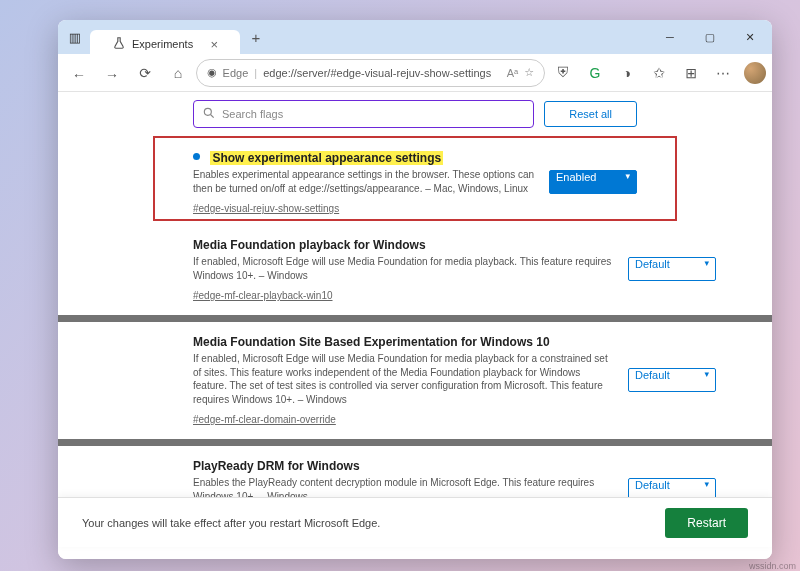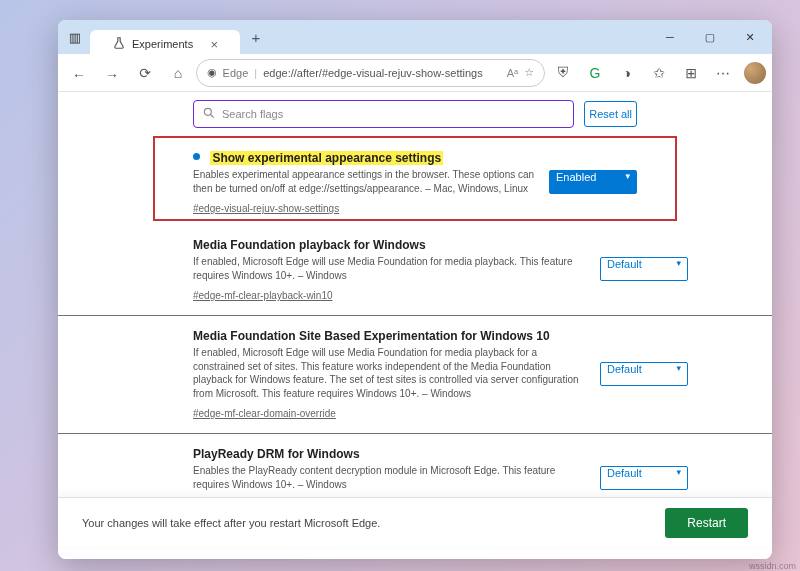--- a/index.html
+++ b/index.html
@@ -16,23 +16,23 @@
 .tbtn{width:30px;height:30px;display:flex;align-items:center;justify-content:center;color:#555;border-radius:4px;font-size:14px}
 .addr{flex:1;height:28px;border:1px solid #ccc;border-radius:14px;display:flex;align-items:center;padding:0 10px;gap:6px;font-size:11px;color:#555;background:#fff}
 .addr-label{color:#777}
 .addr-sep{color:#bbb}
 .addr-actions{margin-left:auto;display:flex;gap:6px;align-items:center;color:#888;font-size:11px}
 .ticons{display:flex;gap:2px;align-items:center}
 .avatar{width:22px;height:22px;border-radius:50%;background:radial-gradient(circle at 30% 30%,#d4a574,#8b6f47);margin-left:4px}
 .content{flex:1;overflow:hidden;background:#fff;position:relative}
 .topbar{display:flex;align-items:center;padding:8px 135px 8px 135px;gap:10px}
 .search{flex:1;height:28px;border:1px solid #6d28d9;border-radius:4px;display:flex;align-items:center;padding:0 8px;gap:6px;font-size:11px;color:#888}
-.reset{height:26px;padding:0 4px;border:1px solid #0078d4;border-radius:3px;background:#fff;color:#0078d4;font-size:11px;display:flex;align-items:center}
+.reset{height:26px;padding:0 24px;border:1px solid #0078d4;border-radius:3px;background:#fff;color:#0078d4;font-size:11px;display:flex;align-items:center}
 .flags{padding:0 0 0 0}
-.flag{padding:10px 84px 12px 135px;display:flex;gap:14px;border-bottom:1px solid #737373}
+.flag{padding:10px 56px 12px 135px;display:flex;gap:14px;border-bottom:7px solid #737373}
 .flag.hl{border:2px solid #c43636;margin:0 95px 4px 95px;padding:10px 38px 3px 38px;position:relative}
 .flag-body{flex:1}
 .flag-title{font-size:12px;font-weight:600;color:#222;margin-bottom:3px;display:inline-block}
 .hl .flag-title{background:#fff04d;padding:0 2px}
 .flag-desc{font-size:10px;color:#555;line-height:1.35;margin-bottom:3px}
 .flag-anchor{font-size:10px;color:#666;text-decoration:underline}
 .flag-ctrl{width:88px;flex-shrink:0;display:flex;align-items:center}
 .sel{width:100%;height:24px;border:1px solid #0078d4;border-radius:2px;font-size:11px;padding:0 6px;display:flex;align-items:flex-start;justify-content:space-between;color:#0078d4;background:#fff}
 .sel.enabled{background:#0078d4;color:#fff}
 .chev{font-size:9px}
@@ -69,21 +69,21 @@
 
   <div class="toolbar">
     <div class="tbtn">←</div>
     <div class="tbtn">→</div>
     <div class="tbtn">⟳</div>
     <div class="tbtn">⌂</div>
     <div class="addr">
       <span>◉</span>
       <span class="addr-label">Edge</span>
       <span class="addr-sep">|</span>
-      <span>edge://after/#edge-visual-rejuv-show-settings</span>
+      <span>edge://server/#edge-visual-rejuv-show-settings</span>
       <span class="addr-actions">
         <span>Aᵃ</span>
         <span>☆</span>
       </span>
     </div>
     <div class="ticons">
       <div class="tbtn">⛨</div>
       <div class="tbtn" style="color:#1a9e4b">G</div>
       <div class="tbtn">◑</div>
       <div class="tbtn">✩</div>

